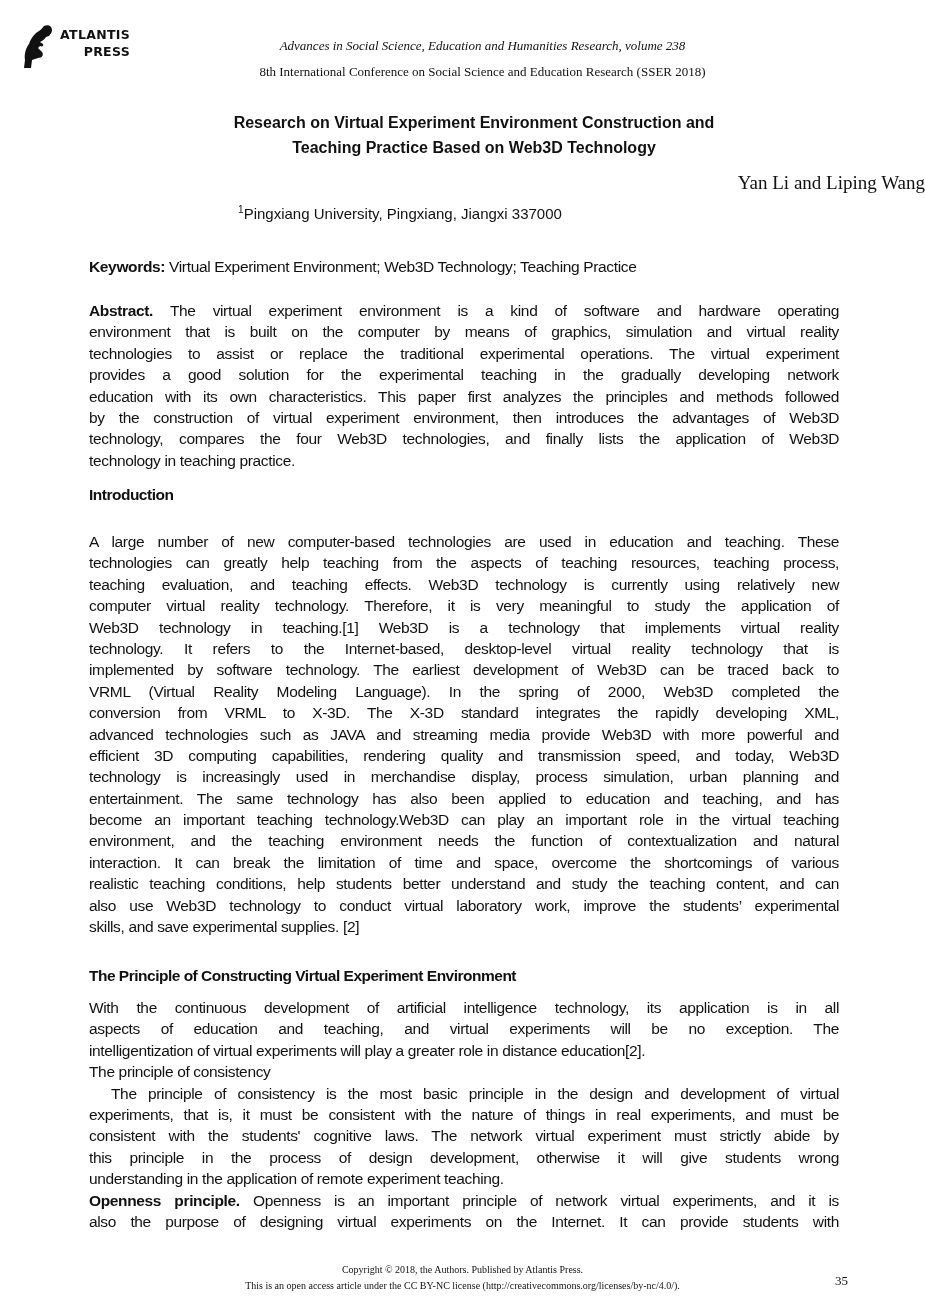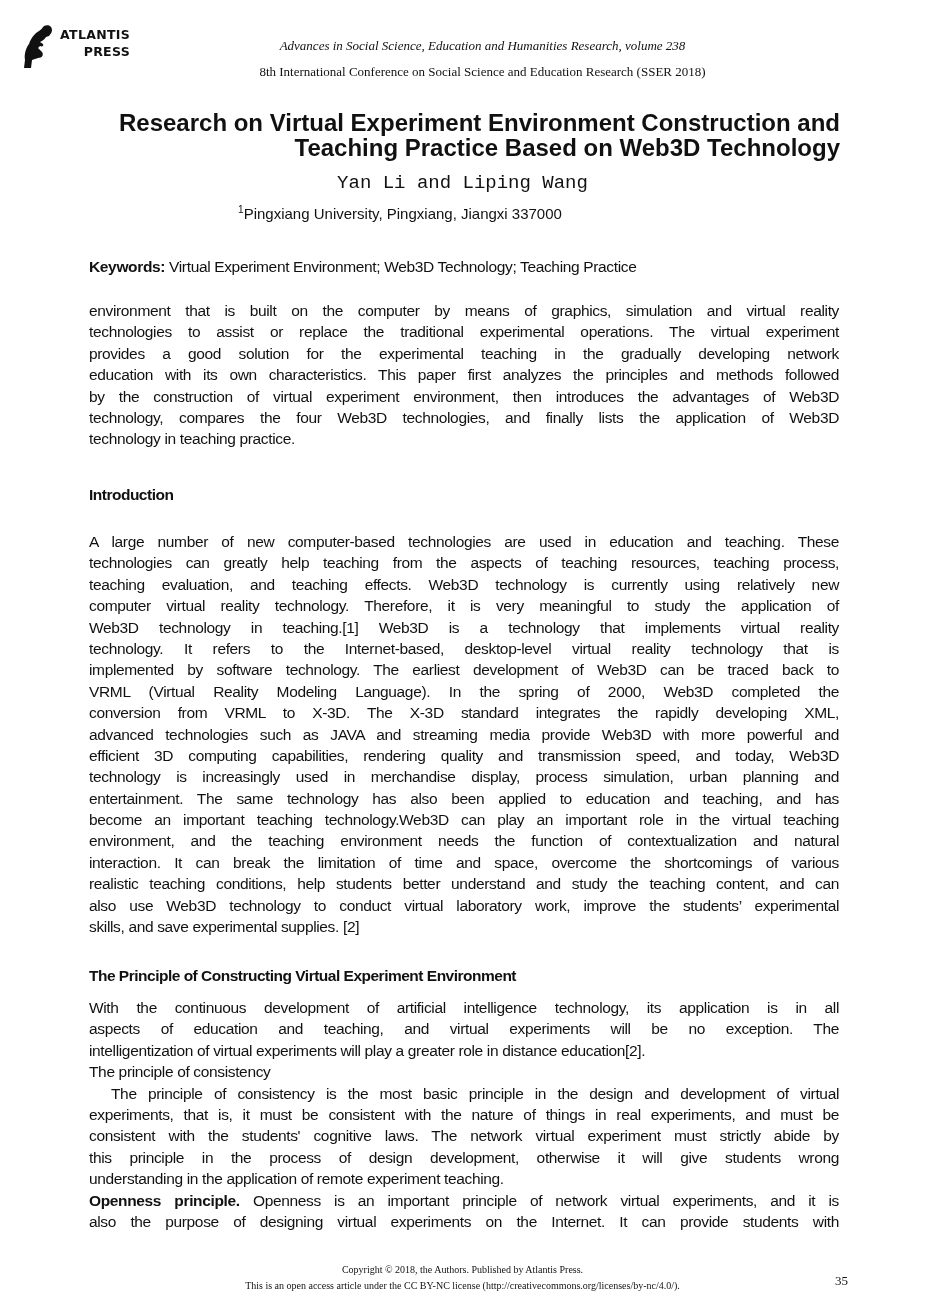--- a/index.html
+++ b/index.html
@@ -6,22 +6,22 @@
   body { width: 925px; height: 1309px; position: relative; overflow: hidden; color: #111; }
 
   .logo { position: absolute; left: 22px; top: 24px; width: 115px; height: 46px; }
   .logo svg { position: absolute; left: 0; top: 0; }
   .logo-text { position: absolute; left: 36px; top: 2px; font-family: "DejaVu Sans", sans-serif; font-size: 12.5px; font-weight: bold; line-height: 17px; letter-spacing: 0.3px; text-align: right; width: 72px; }
 
   .running-head { position: absolute; left: 0; width: 925px; text-align: center; font-family: "Liberation Serif", serif; }
   .rh1 { top: 38px; font-size: 13px; font-style: italic; padding-left: 20px; }
   .rh2 { top: 64px; font-size: 13px; padding-left: 20px; }
 
-  .title { position: absolute; left: 92px; width: 748px; top: 110px; text-align: right; font-family: "Liberation Sans", sans-serif; font-weight: bold; font-size: 24px; line-height: 25px; }
-  .authors { position: absolute; left: 0; width: 925px; top: 172px; text-align: center; font-family: Liberation Mono, monospace; font-size: 19px; }
+  .title { position: absolute; left: 100px; width: 748px; top: 110px; text-align: center; font-family: "Liberation Sans", sans-serif; font-weight: bold; font-size: 16px; line-height: 25px; }
+  .authors { position: absolute; left: 0; width: 925px; top: 172px; text-align: right; font-family: Liberation Serif, serif; font-size: 19px; }
   .affil { position: absolute; left: 0; width: 800px; top: 204px; text-align: center; font-family: "Liberation Sans", sans-serif; font-size: 15px; }
   .affil sup { font-size: 10px; }
 
   .block { position: absolute; left: 89px; width: 750px; font-family: "Liberation Sans", sans-serif; font-size: 15.5px; line-height: 21.4px; letter-spacing: -0.35px; }
   .line { display: block; text-align: justify; text-align-last: justify; white-space: nowrap; height: 21.4px; overflow: visible; }
   .line.last { text-align-last: left; }
   .line.indent { padding-left: 22px; }
   b { font-weight: bold; }
   .heading { position: absolute; left: 89px; font-family: "Liberation Sans", sans-serif; font-weight: bold; font-size: 15.5px; letter-spacing: -0.5px; }
 
@@ -49,20 +49,21 @@
   <div>Teaching Practice Based on Web3D Technology</div>
 </div>
 <div class="authors">Yan Li and Liping Wang</div>
 <div class="affil"><sup>1</sup><span>Pingxiang University, Pingxiang, Jiangxi 337000</span></div>
 
 <div class="block" style="top:256px;">
   <b>Keywords:</b> <span>Virtual Experiment Environment; Web3D Technology; Teaching Practice</span>
 </div>
 
 <div class="block" style="top:300px;">
+  <span class="line"><b>Abstract.</b> <span>The virtual experiment environment is a kind of software and hardware operating</span></span>
   <span class="line">environment that is built on the computer by means of graphics, simulation and virtual reality</span>
   <span class="line">technologies to assist or replace the traditional experimental operations. The virtual experiment</span>
   <span class="line">provides a good solution for the experimental teaching in the gradually developing network</span>
   <span class="line">education with its own characteristics. This paper first analyzes the principles and methods followed</span>
   <span class="line">by the construction of virtual experiment environment, then introduces the advantages of Web3D</span>
   <span class="line">technology, compares the four Web3D technologies, and finally lists the application of Web3D</span>
   <span class="line last">technology in teaching practice.</span>
 </div>
 
 <div class="heading" style="top:486px;">Introduction</div>

